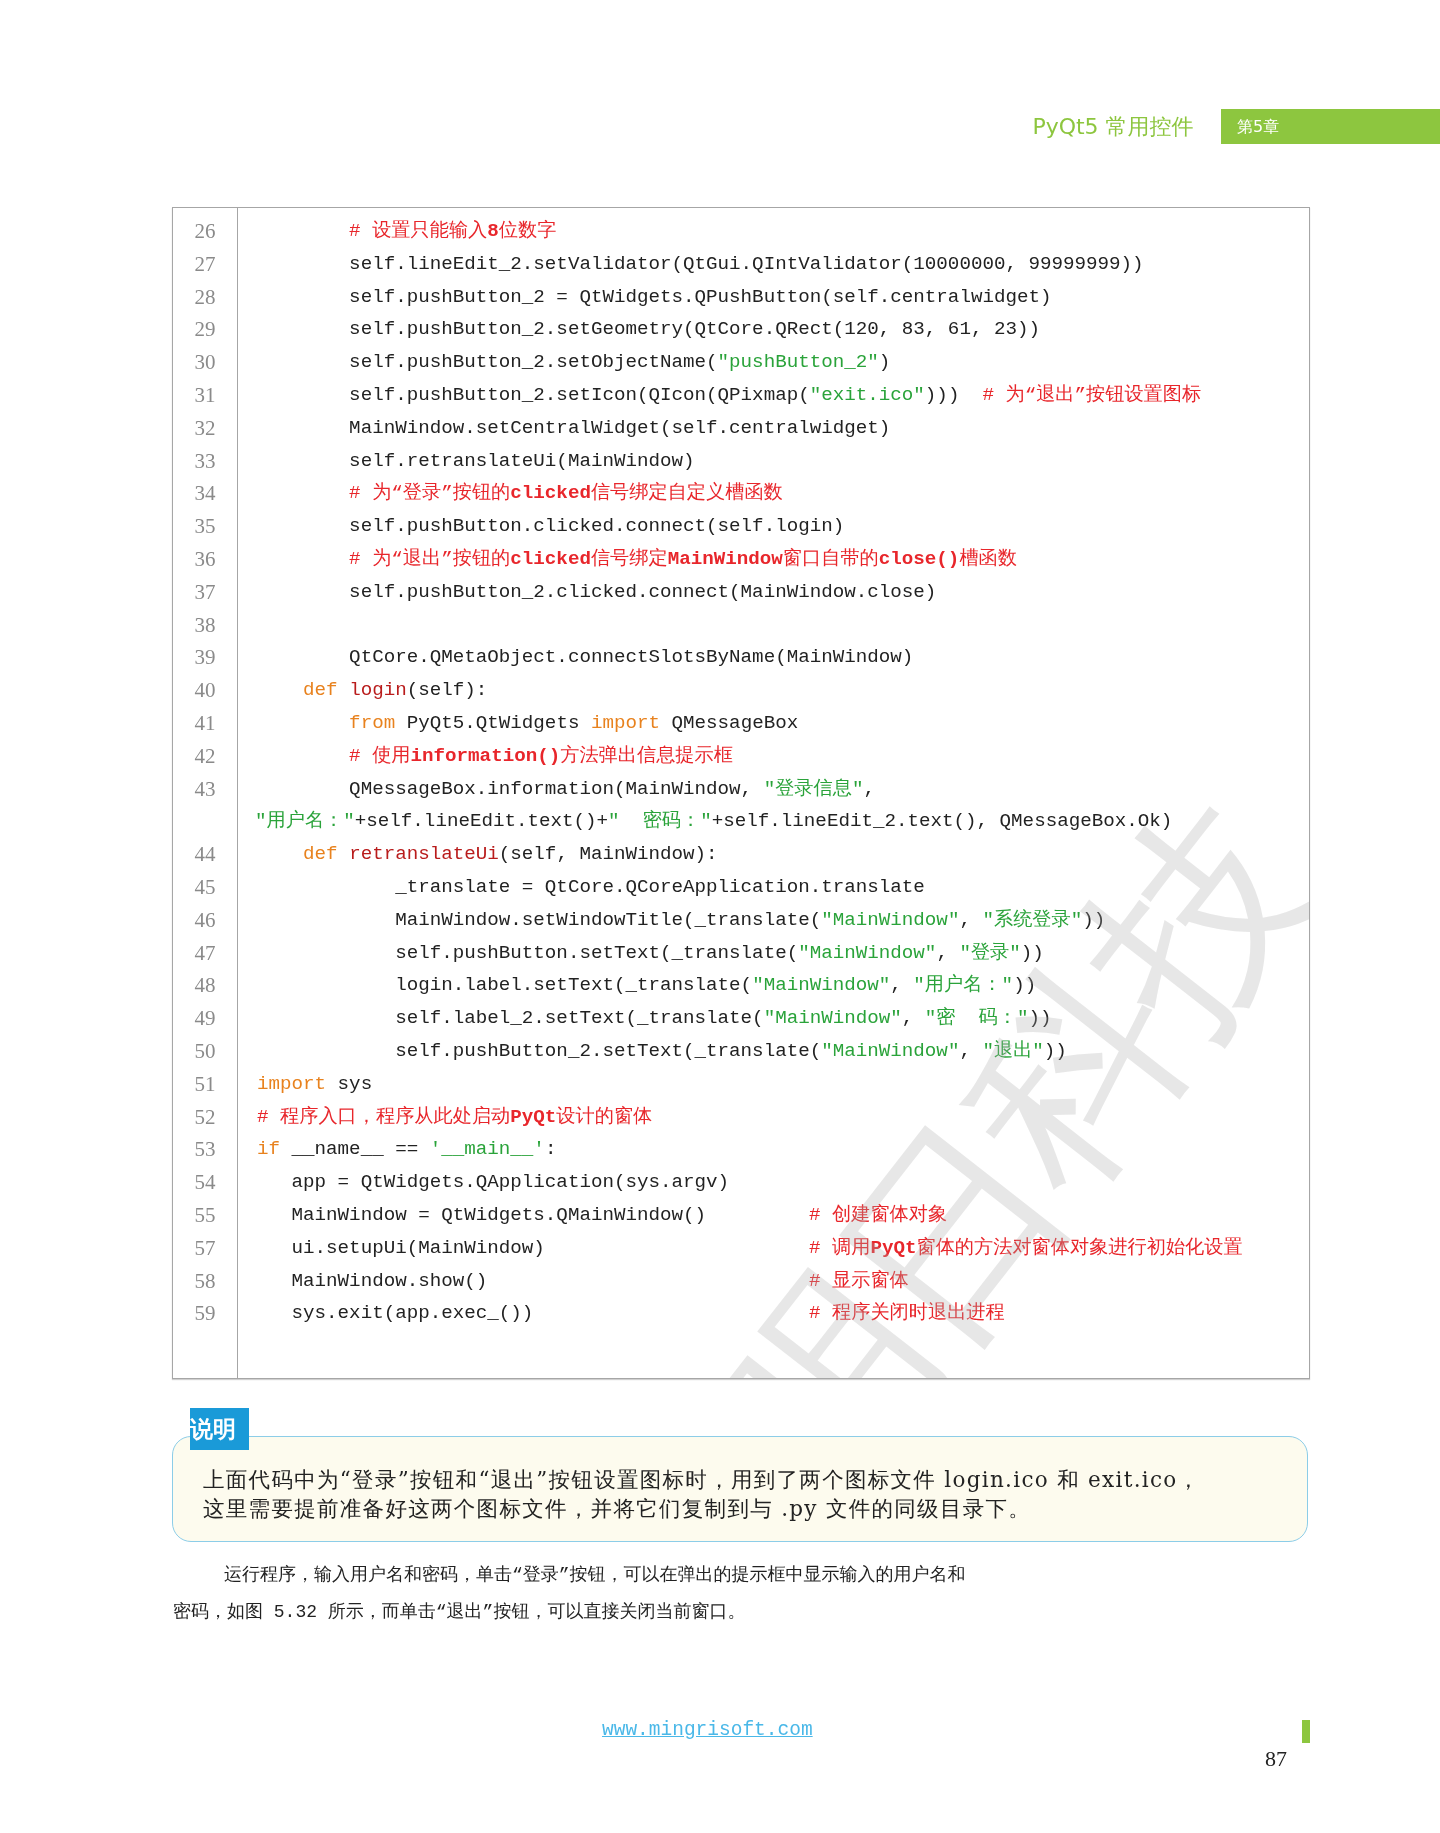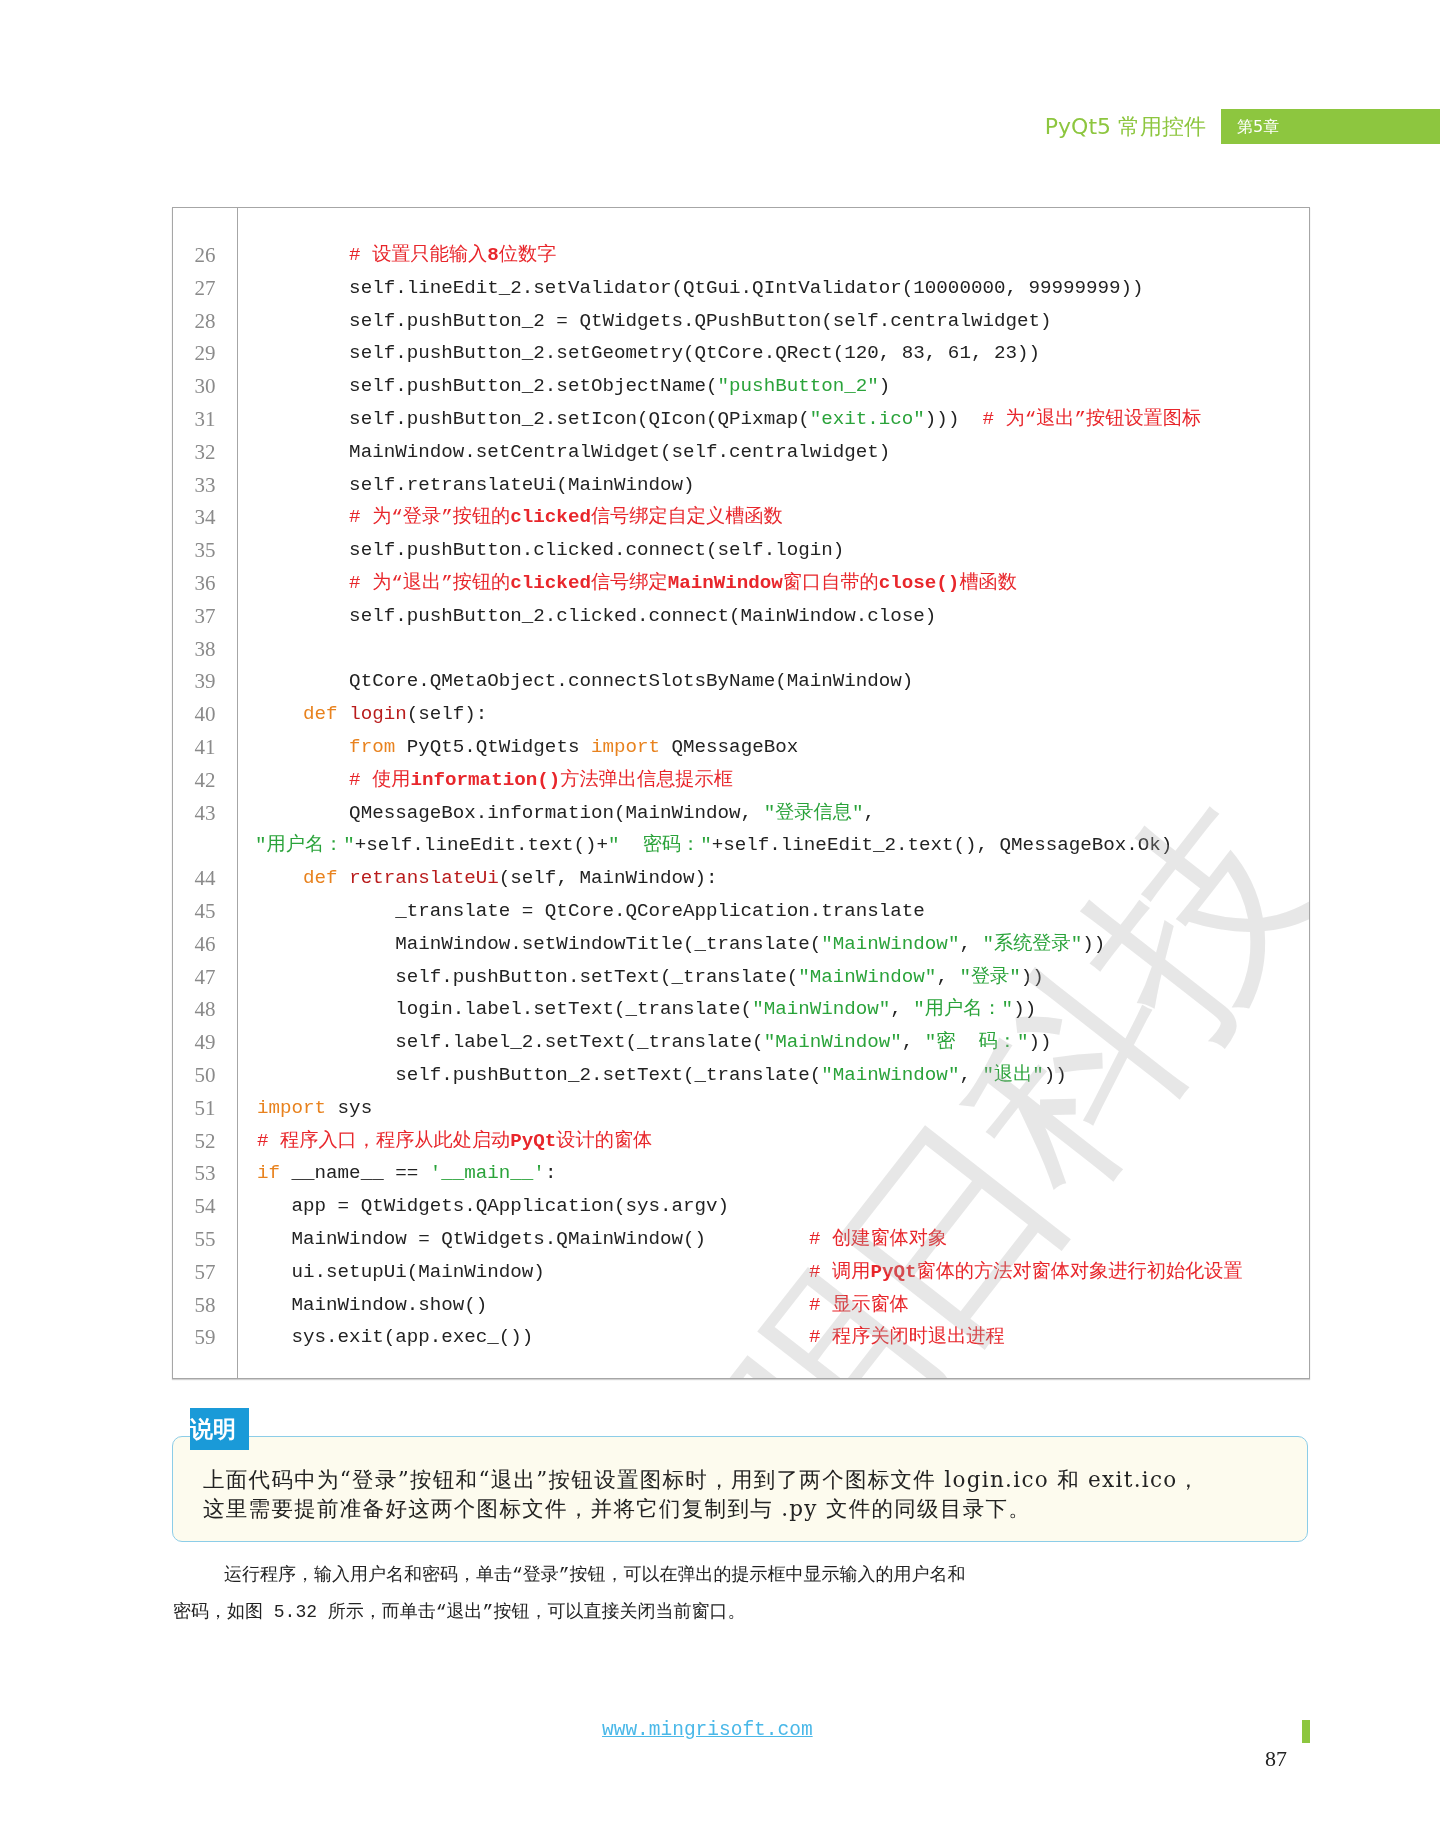--- a/index.html
+++ b/index.html
@@ -1,40 +1,40 @@
 <!DOCTYPE html>
 <html><head>
 <meta charset="utf-8">
 <style>
   html, body { margin: 0; padding: 0; background: #ffffff; }
   body { width: 1440px; height: 1833px; position: relative; overflow: hidden; font-family: "DejaVu Sans", sans-serif; }
 
-  .hdr-text { position: absolute; top: 110px; left: 1020px; width: 186px; text-align: right; font-family: "DejaVu Sans", sans-serif; font-size: 22px; line-height: 34px; color: #8dc63f; white-space: nowrap; letter-spacing: 0px; }
+  .hdr-text { position: absolute; top: 110px; left: 1020px; width: 186px; text-align: center; font-family: "DejaVu Sans", sans-serif; font-size: 22px; line-height: 34px; color: #8dc63f; white-space: nowrap; letter-spacing: 0px; }
   .hdr-bar { position: absolute; top: 109px; left: 1221px; width: 219px; height: 35px; background: #8dc63f; }
   .hdr-bar span { position: absolute; left: 16px; top: 0; font-family: "DejaVu Sans", sans-serif; font-size: 16px; line-height: 35px; color: #ffffff; white-space: nowrap; }
 
   .code-box { position: absolute; left: 172px; top: 207px; width: 1136px; height: 1170px; border: 1px solid #a6a6a6; box-shadow: 0 1px 1px #d0d0d0; background: #ffffff; overflow: hidden; }
   .gutter-line { position: absolute; left: 64px; top: 0; bottom: 0; width: 1px; background: #a6a6a6; }
-  .code-rows { position: absolute; left: 0; top: 7px; right: 0; margin-top: 24px; }
+  .code-rows { position: absolute; left: 0; top: 7px; right: 0; }
   .row { position: relative; height: 32.8px; white-space: pre; }
   .ln { position: absolute; left: 0; width: 64px; text-align: center; font-family: "Liberation Serif", serif; font-size: 21px; line-height: 32.8px; color: #8a8a8a; }
   .code { position: absolute; left: 84px; font-family: "Liberation Mono", monospace; font-size: 19.2px; line-height: 32.8px; color: #222222; white-space: pre; }
   .tc { position: absolute; left: 636px; font-family: "Liberation Mono", monospace; font-size: 19.2px; line-height: 32.8px; white-space: pre; }
   .s-kw { color: #e8821e; }
   .s-fn { color: #b91c1c; }
   .s-str { color: #2aa33a; }
   .s-cmt { color: #e8262b; }
   .s-cmtb { color: #e8262b; font-weight: bold; }
   .s-txt { color: #222222; }
 
   .watermark { position: absolute; left: 420px; top: 560px; width: 640px; height: 620px; pointer-events: none; }
   .watermark span { position: absolute; left: 20px; top: 250px; font-family: "DejaVu Serif", serif; font-size: 210px; color: rgba(170,170,170,0.28); transform: rotate(-52deg); transform-origin: center; white-space: nowrap; letter-spacing: -10px; }
 
   .note-label { position: absolute; left: 190px; top: 1408px; width: 59px; height: 42px; background: #1a9ad8; color: #ffffff; font-family: "DejaVu Sans", sans-serif; font-weight: bold; font-size: 23px; line-height: 42px; z-index: 2; }
-  .note-box { position: absolute; left: 172px; top: 1436px; width: 1136px; height: 106px; border: 1.5px solid #8ccde8; border-radius: 10px; background: #fdfbee; box-sizing: border-box; }
+  .note-box { position: absolute; left: 172px; top: 1436px; width: 1136px; height: 106px; border: 1.5px solid #8ccde8; border-radius: 19px; background: #fdfbee; box-sizing: border-box; }
   .note-line { position: absolute; left: 30px; font-family: "DejaVu Serif", serif; font-size: 21.5px; line-height: 30px; color: #222222; white-space: nowrap; letter-spacing: 1.3px; }
 
   .para { position: absolute; font-family: Liberation Mono, monospace; font-size: 18px; line-height: 36px; color: #222222; white-space: nowrap; }
 
   .footer-url { position: absolute; left: 602px; top: 1718px; font-family: "Liberation Mono", monospace; font-size: 19.5px; line-height: 24px; color: #4ab8e8; text-decoration: underline; white-space: nowrap; }
   .page-num { position: absolute; left: 1265px; top: 1719px; font-family: Liberation Serif, serif; font-size: 22px; line-height: 26px; color: #222222; margin-top: 27px; }
   .page-bar { position: absolute; left: 1302px; top: 1720px; width: 8px; height: 23px; background: #8dc63f; }
 </style>
 </head>
 <body>

